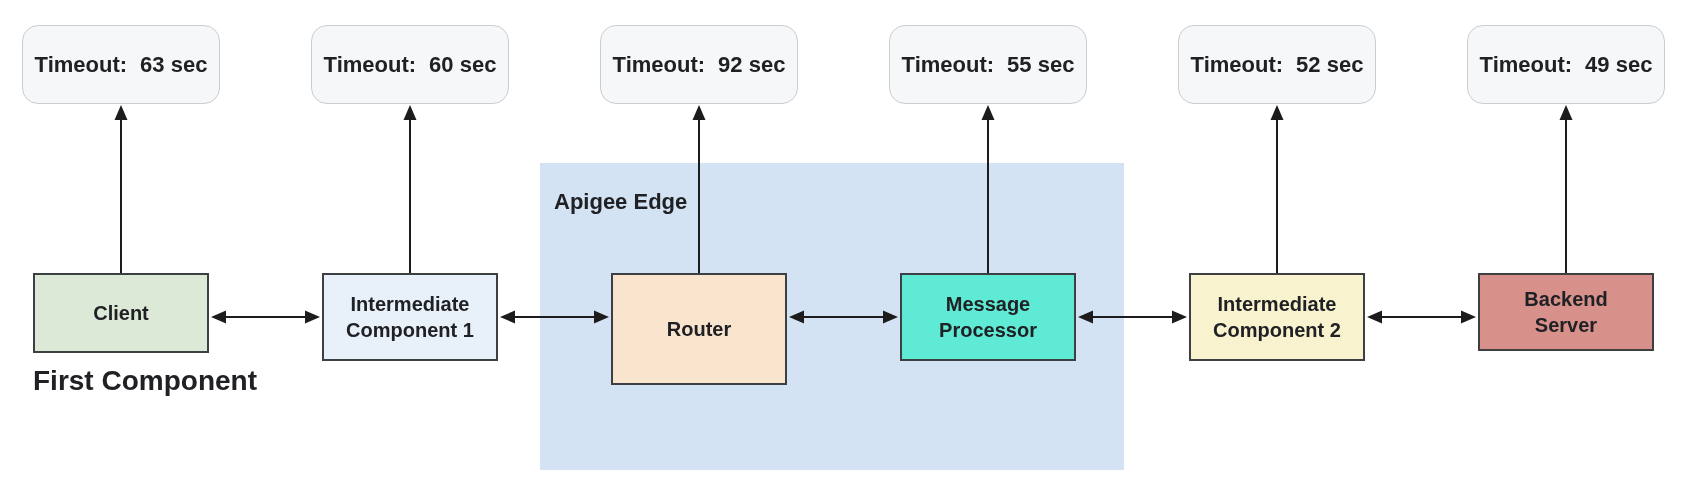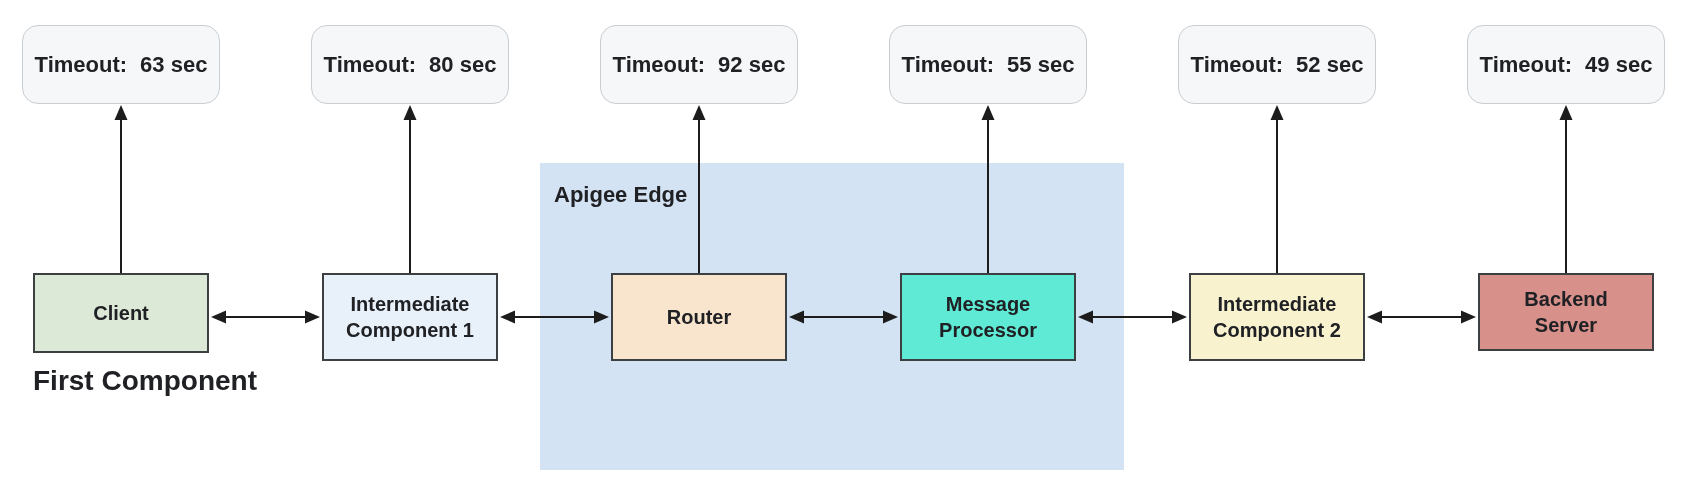--- a/index.html
+++ b/index.html
@@ -10,21 +10,21 @@
     font-family:"Liberation Sans", sans-serif;
     color:#202124;
     overflow:hidden;
   }
   .region{
     position:absolute;
     background:#d4e3f3;
   }
   .region-label{
     position:absolute;
-    left:14px;top:19px;
+    left:14px;top:26px;
     font-size:22px;font-weight:700;
     white-space:nowrap;
   }
   .pill{
     position:absolute;
     box-sizing:border-box;
     background:#f5f7f9;
     border:1.5px solid #c9ced3;
     border-radius:16px;
     display:flex;align-items:center;justify-content:center;
@@ -62,31 +62,31 @@
 <div class="pill" style="left: 22px; top: 25px; width: 198px; height: 79px; background: rgb(245, 247, 249); border-color: rgb(201, 206, 211);">
       <span class="pill-label">Timeout:</span>
       <span class="pill-value">63 sec</span>
     </div>
     <div class="node" style="left: 33px; top: 273px; width: 176px; height: 80px; background: rgb(221, 233, 215); border-color: rgb(60, 64, 67);">
       <div>Client</div>
     </div>
     <div class="caption" style="left: 33px; top: 365px;">First Component</div>
     <div class="pill" style="left: 311px; top: 25px; width: 198px; height: 79px; background: rgb(245, 247, 249); border-color: rgb(201, 206, 211);">
       <span class="pill-label">Timeout:</span>
-      <span class="pill-value">80 sec</span>
+      <span class="pill-value">60 sec</span>
     </div>
     <div class="node" style="left: 322px; top: 273px; width: 176px; height: 88px; background: rgb(232, 240, 249); border-color: rgb(60, 64, 67);">
       <div>Intermediate</div>
       <div>Component 1</div>
     </div>
     <div class="pill" style="left: 600px; top: 25px; width: 198px; height: 79px; background: rgb(245, 247, 249); border-color: rgb(201, 206, 211);">
       <span class="pill-label">Timeout:</span>
       <span class="pill-value">92 sec</span>
     </div>
-    <div class="node" style="left: 611px; top: 273px; width: 176px; height: 88px; background: rgb(249, 229, 206); border-color: rgb(60, 64, 67);">
+    <div class="node" style="left: 611px; top: 273px; width: 176px; height: 112px; background: rgb(249, 229, 206); border-color: rgb(60, 64, 67);">
       <div>Router</div>
     </div>
     <div class="pill" style="left: 889px; top: 25px; width: 198px; height: 79px; background: rgb(245, 247, 249); border-color: rgb(201, 206, 211);">
       <span class="pill-label">Timeout:</span>
       <span class="pill-value">55 sec</span>
     </div>
     <div class="node" style="left: 900px; top: 273px; width: 176px; height: 88px; background: #5eead4; border-color: rgb(60, 64, 67);">
       <div>Message</div>
       <div>Processor</div>
     </div>

